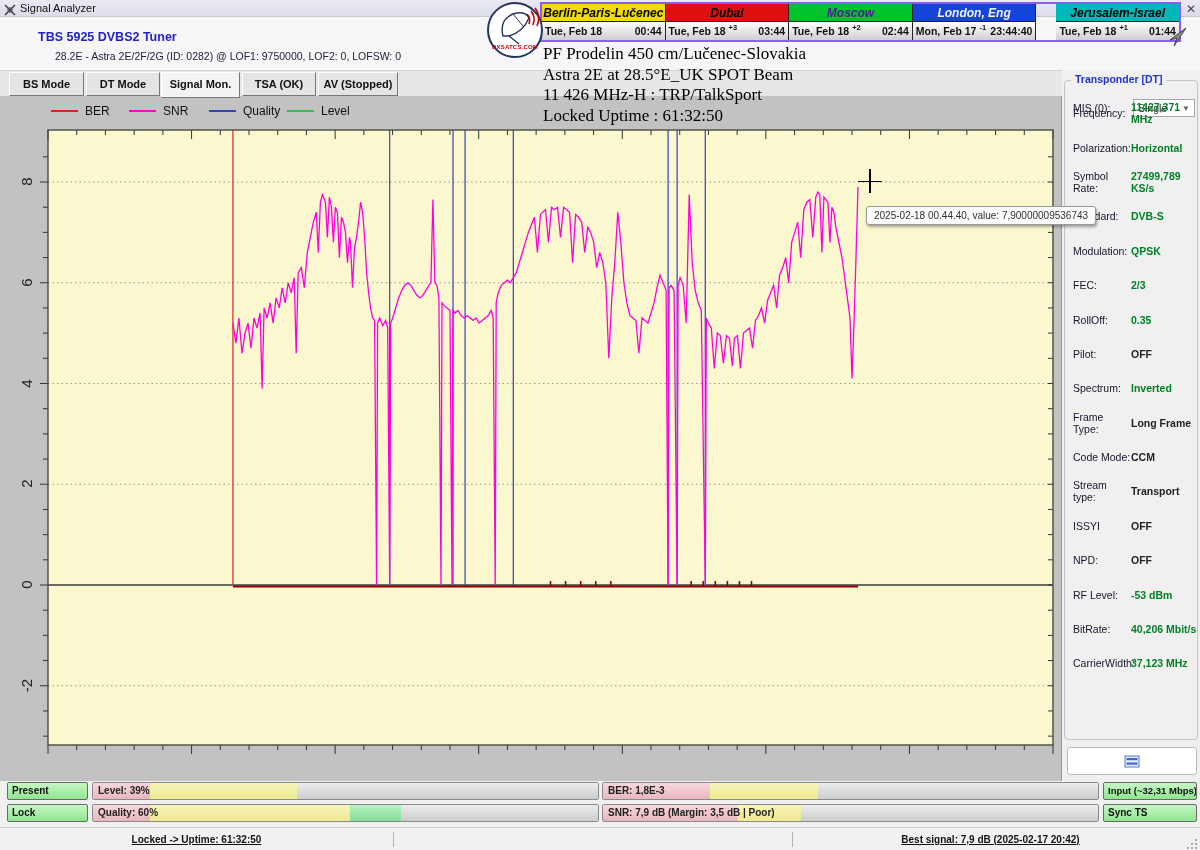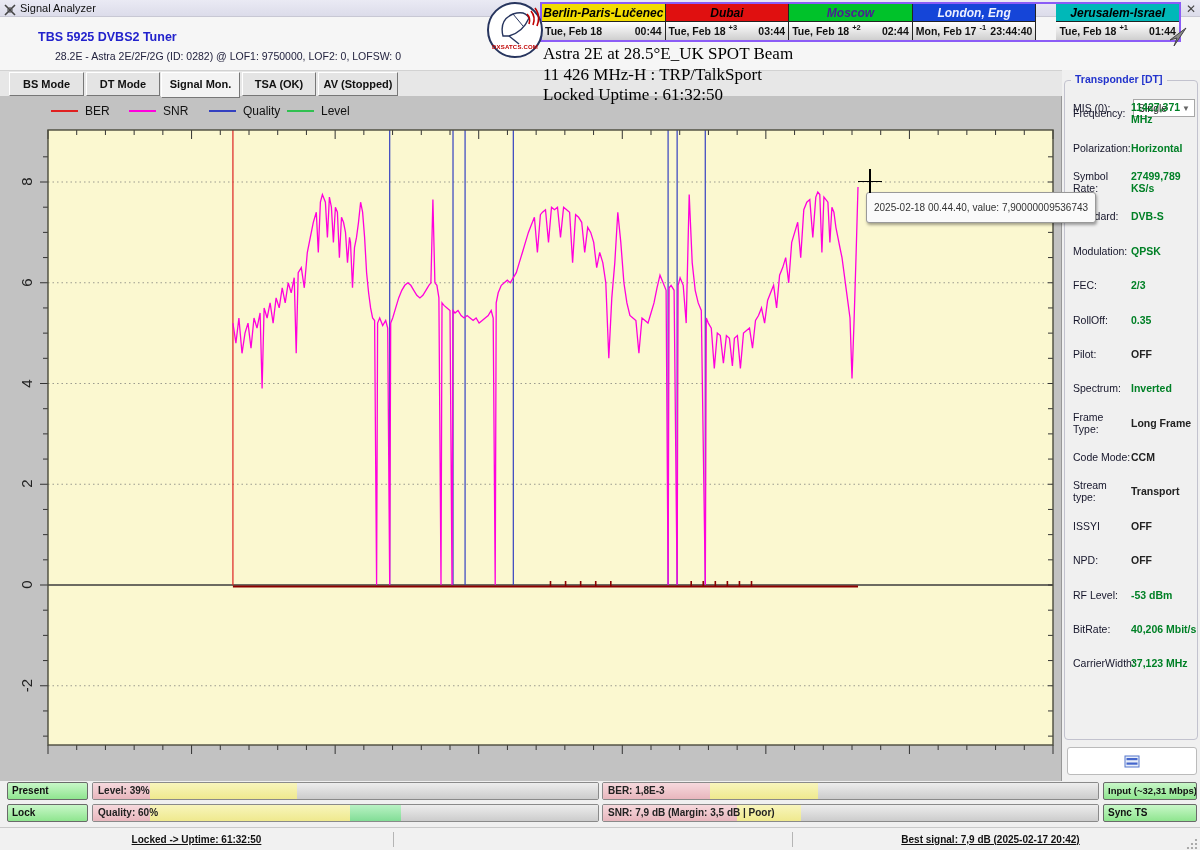--- a/index.html
+++ b/index.html
@@ -42,21 +42,21 @@
   .legend-item { position:absolute; display:flex; align-items:center; height:16px; }
   .legend-line { width:27px; height:2px; margin-right:7px; }
   .legend-label { font-size:12px; color:#111; }
   .ylabel { position:absolute; width:26px; text-align:center; font-size:15px; color:#222; transform:rotate(-90deg); }
   #chart-svg { position:absolute; left:38px; top:24px; }
 
   
   .overlay-text { position:absolute; left:543px; top:44px; z-index:40; font-family:"Liberation Serif","DejaVu Serif",serif; font-size:17px; color:#000; line-height:20.5px; white-space:nowrap; }
 
   
-  .tooltip { position:absolute; left:866px; top:192px; z-index:45; background:#fafafa; border:1px solid #999; border-radius:3px; box-shadow:1px 2px 3px rgba(0,0,0,.35); font-size:10px; color:#333; padding:9px 7px; white-space:nowrap; }
+  .tooltip { position:absolute; left:866px; top:206px; z-index:45; background:#fafafa; border:1px solid #999; border-radius:3px; box-shadow:1px 2px 3px rgba(0,0,0,.35); font-size:10px; color:#333; padding:3px 7px; white-space:nowrap; }
   .ch-line { position:absolute; background:#000; z-index:46; }
 
   
   .right-panel { position:absolute; left:1064px; top:80px; width:134px; height:660px; border:1px solid #c2c2ce; border-radius:4px; background:#f0f0f0; }
   .tp-title { position:absolute; left:6px; top:-8px; background:#f0f0f0; padding:0 4px; font-size:10.5px; font-weight:bold; color:#2233cc; }
   .tp-rows { position:absolute; left:0; top:15px; width:100%; }
   .tp-row { height:34.4px; display:flex; align-items:center; padding:0 0 0 8px; }
   .tp-label { font-size:10.5px; color:#15152a; width:58px; flex:none; }
   .tp-val { font-size:10.5px; font-weight:bold; }
   .tp-val.green { color:#008026; }
@@ -343,20 +343,21 @@
       <line x1="677.32" y1="461" x2="677.32" y2="466" stroke="#8b0000" stroke-width="1.6"></line>
       <line x1="689.38" y1="461" x2="689.38" y2="466" stroke="#8b0000" stroke-width="1.6"></line>
       <line x1="701.4399999999999" y1="461" x2="701.4399999999999" y2="466" stroke="#8b0000" stroke-width="1.6"></line>
       <line x1="713.5" y1="461" x2="713.5" y2="466" stroke="#8b0000" stroke-width="1.6"></line>
       <path d="M194.9 203.1 L197.9 223.2 L200.9 198.0 L204.0 233.3 L207.0 213.1 L210.0 203.1 L213.0 228.2 L216.0 198.0 L219.0 208.1 L222.1 193.0 L224.1 268.5 L226.1 187.9 L229.1 198.0 L232.1 182.9 L235.1 203.1 L238.1 177.9 L241.2 187.9 L244.2 167.8 L247.2 182.9 L250.2 162.8 L253.2 172.8 L256.2 157.7 L258.2 233.3 L260.2 152.7 L263.3 147.6 L266.3 167.8 L269.3 132.5 L272.3 117.4 L275.3 102.3 L278.3 92.2 L280.3 132.5 L282.4 82.2 L284.4 74.6 L287.4 82.2 L289.4 117.4 L291.4 77.1 L293.4 87.2 L295.4 122.4 L297.4 87.2 L299.4 92.2 L301.4 137.6 L303.5 97.3 L305.5 102.3 L307.5 112.4 L309.5 142.6 L311.5 117.4 L312.5 122.4 L314.5 167.8 L316.5 127.5 L318.5 117.4 L320.5 102.3 L322.6 82.2 L324.6 92.2 L326.6 117.4 L328.6 152.7 L330.6 172.8 L332.6 187.9 L334.6 198.0 L336.6 200.5 L338.6 465.0 L339.6 203.1 L341.7 198.0 L344.7 205.6 L347.7 200.5 L349.7 208.1 L351.7 465.0 L352.7 203.1 L354.7 198.0 L357.7 187.9 L360.7 177.9 L363.8 170.3 L366.8 165.3 L369.8 162.8 L372.8 165.3 L375.8 170.3 L378.8 175.3 L381.9 177.9 L384.9 175.3 L387.9 170.3 L390.9 165.3 L392.9 162.8 L394.9 79.6 L396.9 162.8 L398.9 165.3 L400.9 177.9 L403.0 465.0 L404.0 182.9 L406.0 185.4 L409.0 187.9 L412.0 190.5 L414.0 465.0 L415.0 190.5 L417.0 193.0 L420.0 190.5 L423.1 195.5 L426.1 198.0 L429.1 195.5 L432.1 198.0 L435.1 200.5 L438.1 198.0 L441.1 203.1 L444.2 200.5 L447.2 198.0 L450.2 195.5 L453.2 190.5 L455.2 198.0 L457.2 465.0 L458.2 182.9 L460.2 172.8 L463.3 165.3 L466.3 162.8 L469.3 160.2 L472.3 162.8 L475.3 157.7 L478.3 152.7 L481.3 142.6 L484.4 132.5 L487.4 122.4 L490.4 112.4 L493.4 104.8 L496.4 97.3 L499.4 132.5 L502.4 94.7 L504.5 92.2 L507.5 89.7 L510.5 122.4 L513.5 87.2 L516.5 89.7 L519.5 87.2 L522.5 117.4 L525.6 87.2 L528.6 89.7 L531.6 92.2 L534.6 142.6 L537.6 94.7 L540.6 97.3 L543.7 102.3 L546.7 132.5 L549.7 107.3 L552.7 112.4 L555.7 122.4 L558.7 147.6 L561.7 132.5 L564.8 142.6 L567.8 162.8 L570.8 238.3 L573.8 177.9 L576.8 142.6 L579.8 92.2 L582.8 122.4 L585.9 162.8 L588.9 182.9 L591.9 195.5 L594.9 198.0 L597.9 200.5 L600.9 233.3 L604.0 198.0 L607.0 200.5 L610.0 203.1 L613.0 193.0 L616.0 182.9 L619.0 167.8 L622.0 155.2 L625.1 162.8 L628.1 170.3 L630.1 465.0 L631.1 167.8 L633.1 165.3 L636.1 170.3 L639.1 465.0 L640.1 165.3 L642.1 157.7 L645.2 165.3 L648.2 203.1 L651.2 74.6 L654.2 142.6 L657.2 170.3 L660.2 182.9 L663.3 190.5 L667.3 465.0 L668.3 198.0 L670.3 203.1 L673.3 208.1 L676.3 248.4 L679.3 213.1 L682.3 215.6 L685.4 243.3 L688.4 215.6 L691.4 218.2 L694.4 245.9 L696.4 218.2 L699.4 215.6 L702.4 248.4 L705.5 213.1 L708.5 210.6 L711.5 208.1 L714.5 228.2 L717.5 200.5 L720.5 195.5 L723.5 187.9 L726.6 203.1 L729.6 180.4 L732.6 172.8 L735.6 165.3 L738.6 187.9 L741.6 155.2 L744.7 147.6 L747.7 137.6 L750.7 162.8 L753.7 122.4 L756.7 112.4 L759.7 102.3 L762.7 137.6 L765.8 89.7 L768.8 82.2 L771.8 79.6 L774.8 117.4 L777.8 77.1 L779.8 72.1 L781.8 74.6 L783.9 132.5 L785.9 77.1 L787.9 79.6 L789.9 82.2 L791.9 122.4 L793.9 87.2 L795.9 92.2 L797.9 107.3 L799.9 117.4 L801.9 127.5 L804.0 137.6 L806.0 152.7 L808.0 167.8 L810.0 182.9 L812.0 198.0 L814.0 258.5 L816.0 203.1 L818.0 137.6 L820.0 67.0" fill="none" stroke="#ff00dd" stroke-width="1.3"></path>
       <rect x="10" y="10" width="1005" height="615" fill="none" stroke="#4a4a3c" stroke-width="1.4"></rect>
     </svg>
 </div>
 
 <div class="overlay-text">
+  <div>PF Prodelin 450 cm/Lučenec-Slovakia</div>
   <div>Astra 2E at 28.5°E_UK SPOT Beam</div>
   <div>11 426 MHz-H : TRP/TalkSport</div>
   <div>Locked Uptime : 61:32:50</div>
 </div>
 
 <div class="ch-line" style="left:858px;top:180.5px;width:24px;height:1.6px;"></div>
 <div class="ch-line" style="left:869.3px;top:169px;width:1.6px;height:24px;"></div>
 <div class="tooltip">2025-02-18 00.44.40, value: 7,90000009536743</div>
 
 <div class="right-panel">

